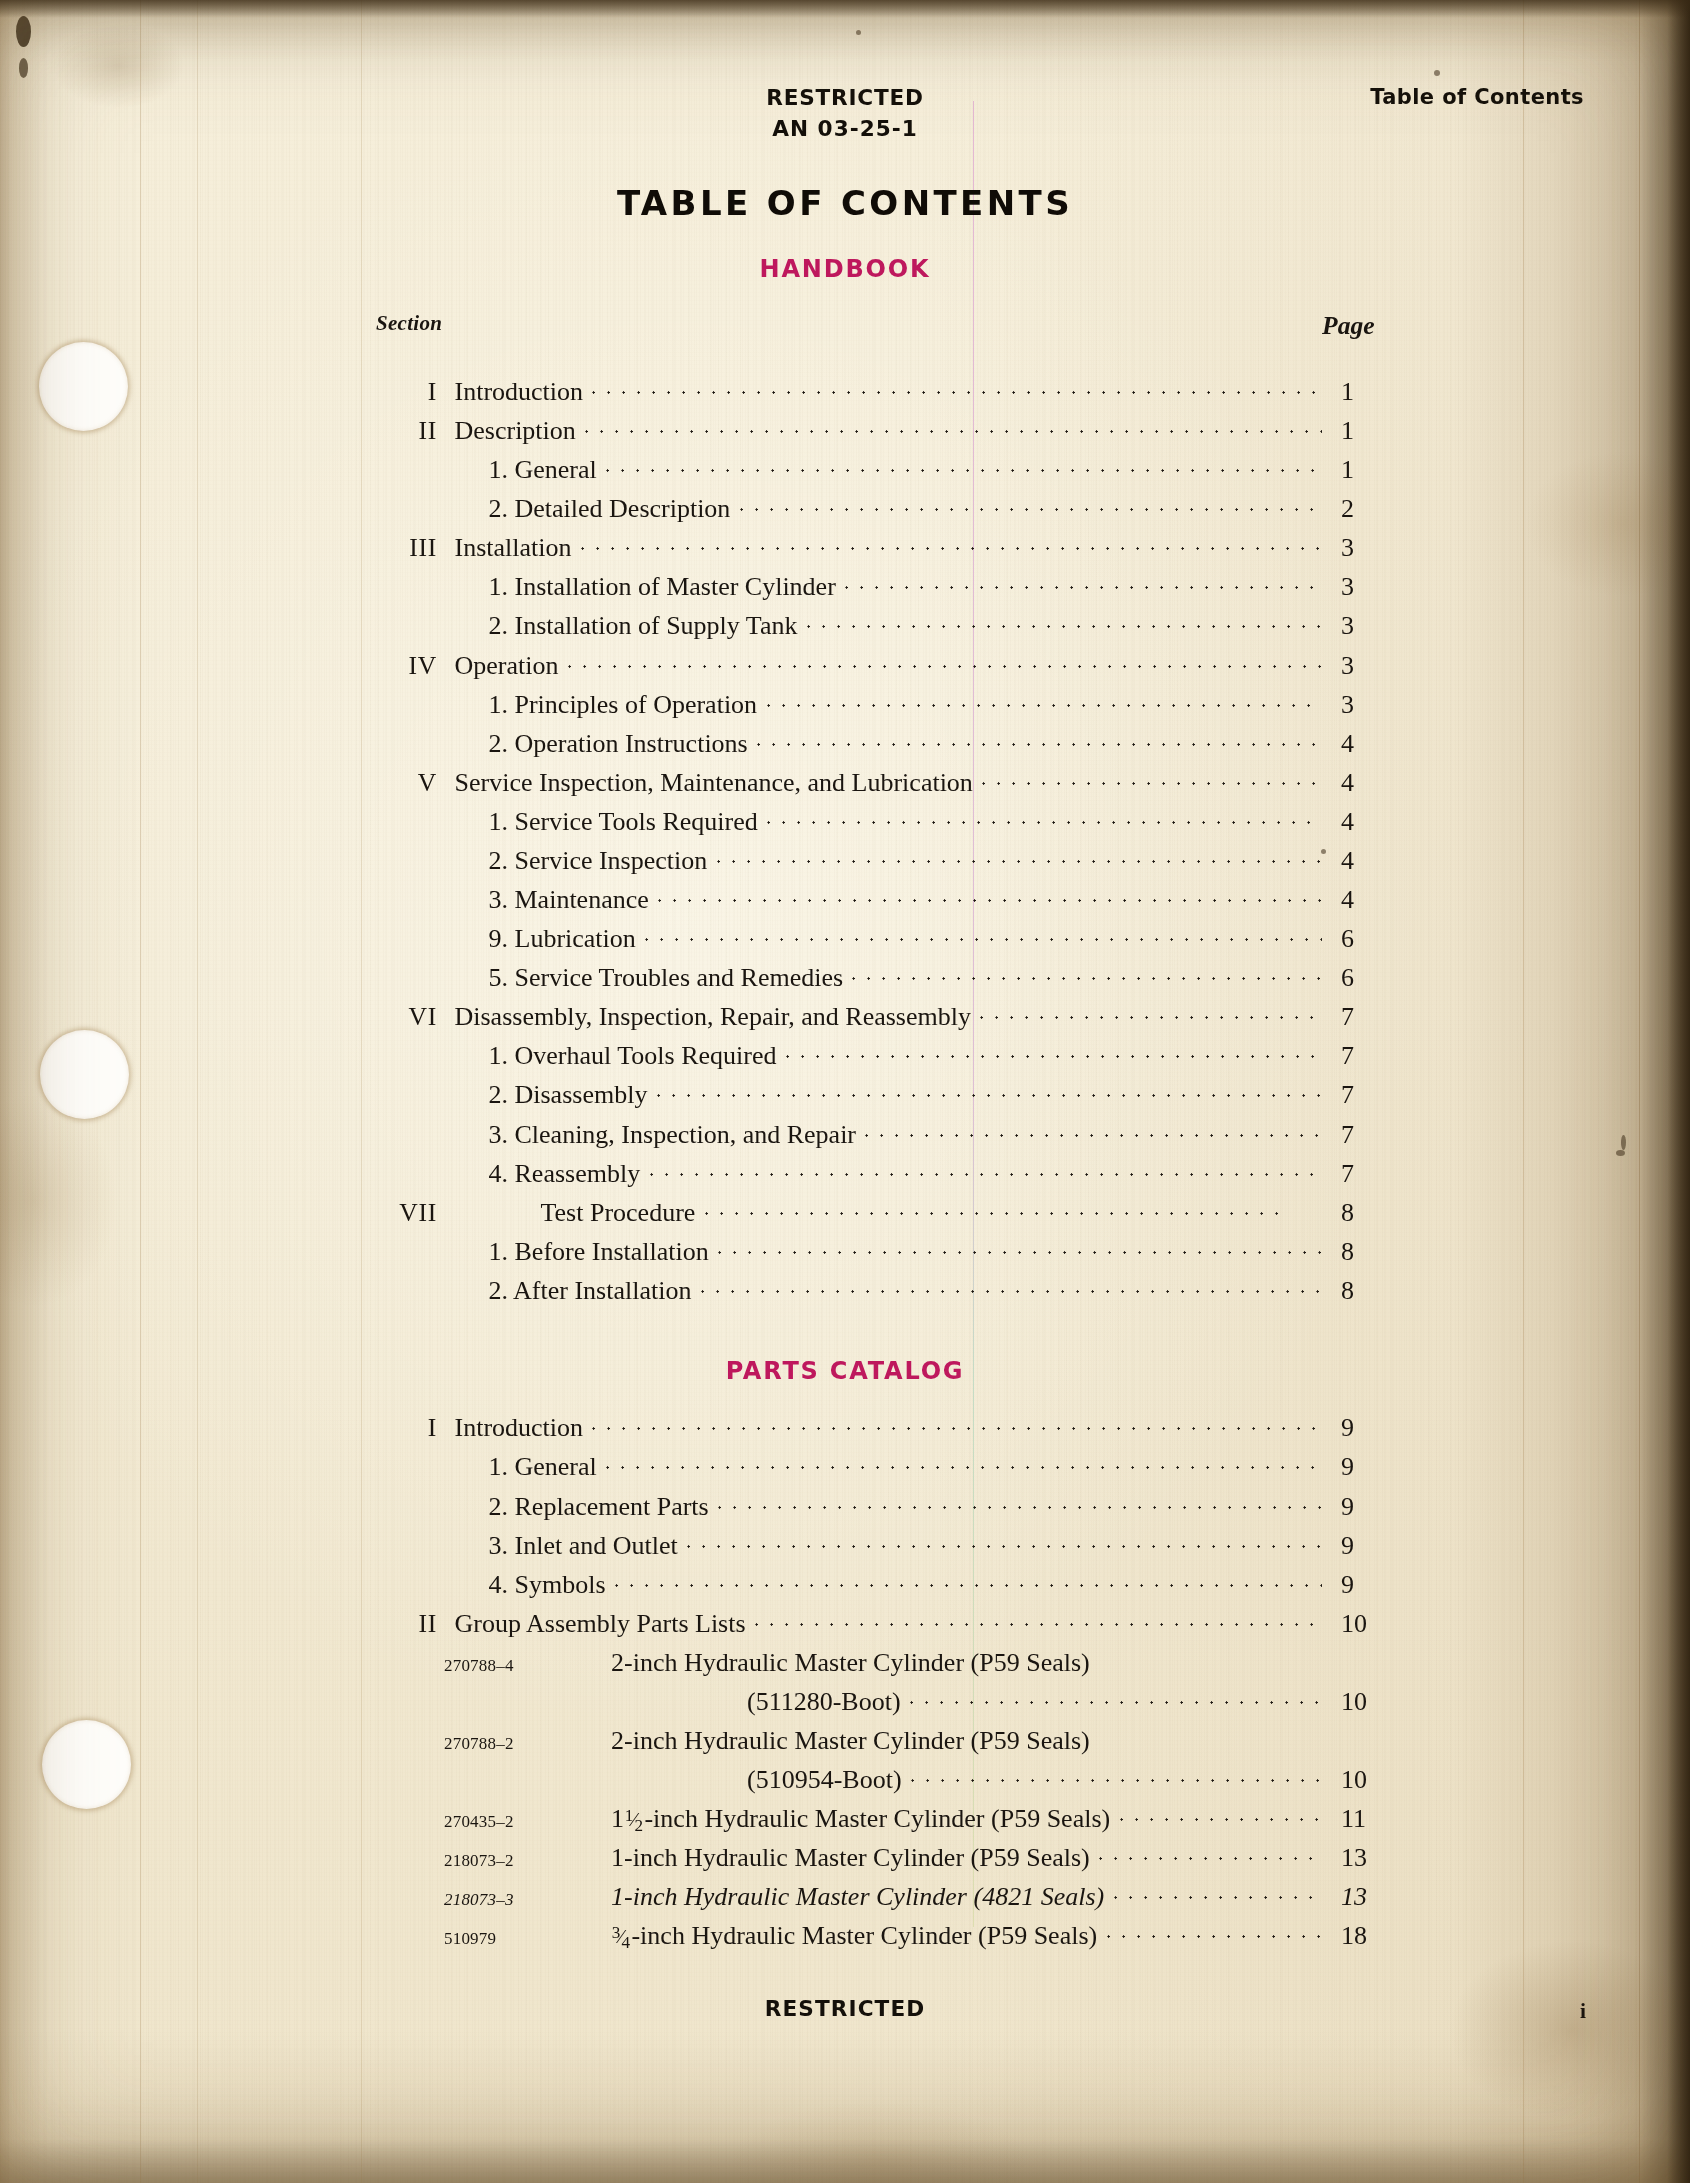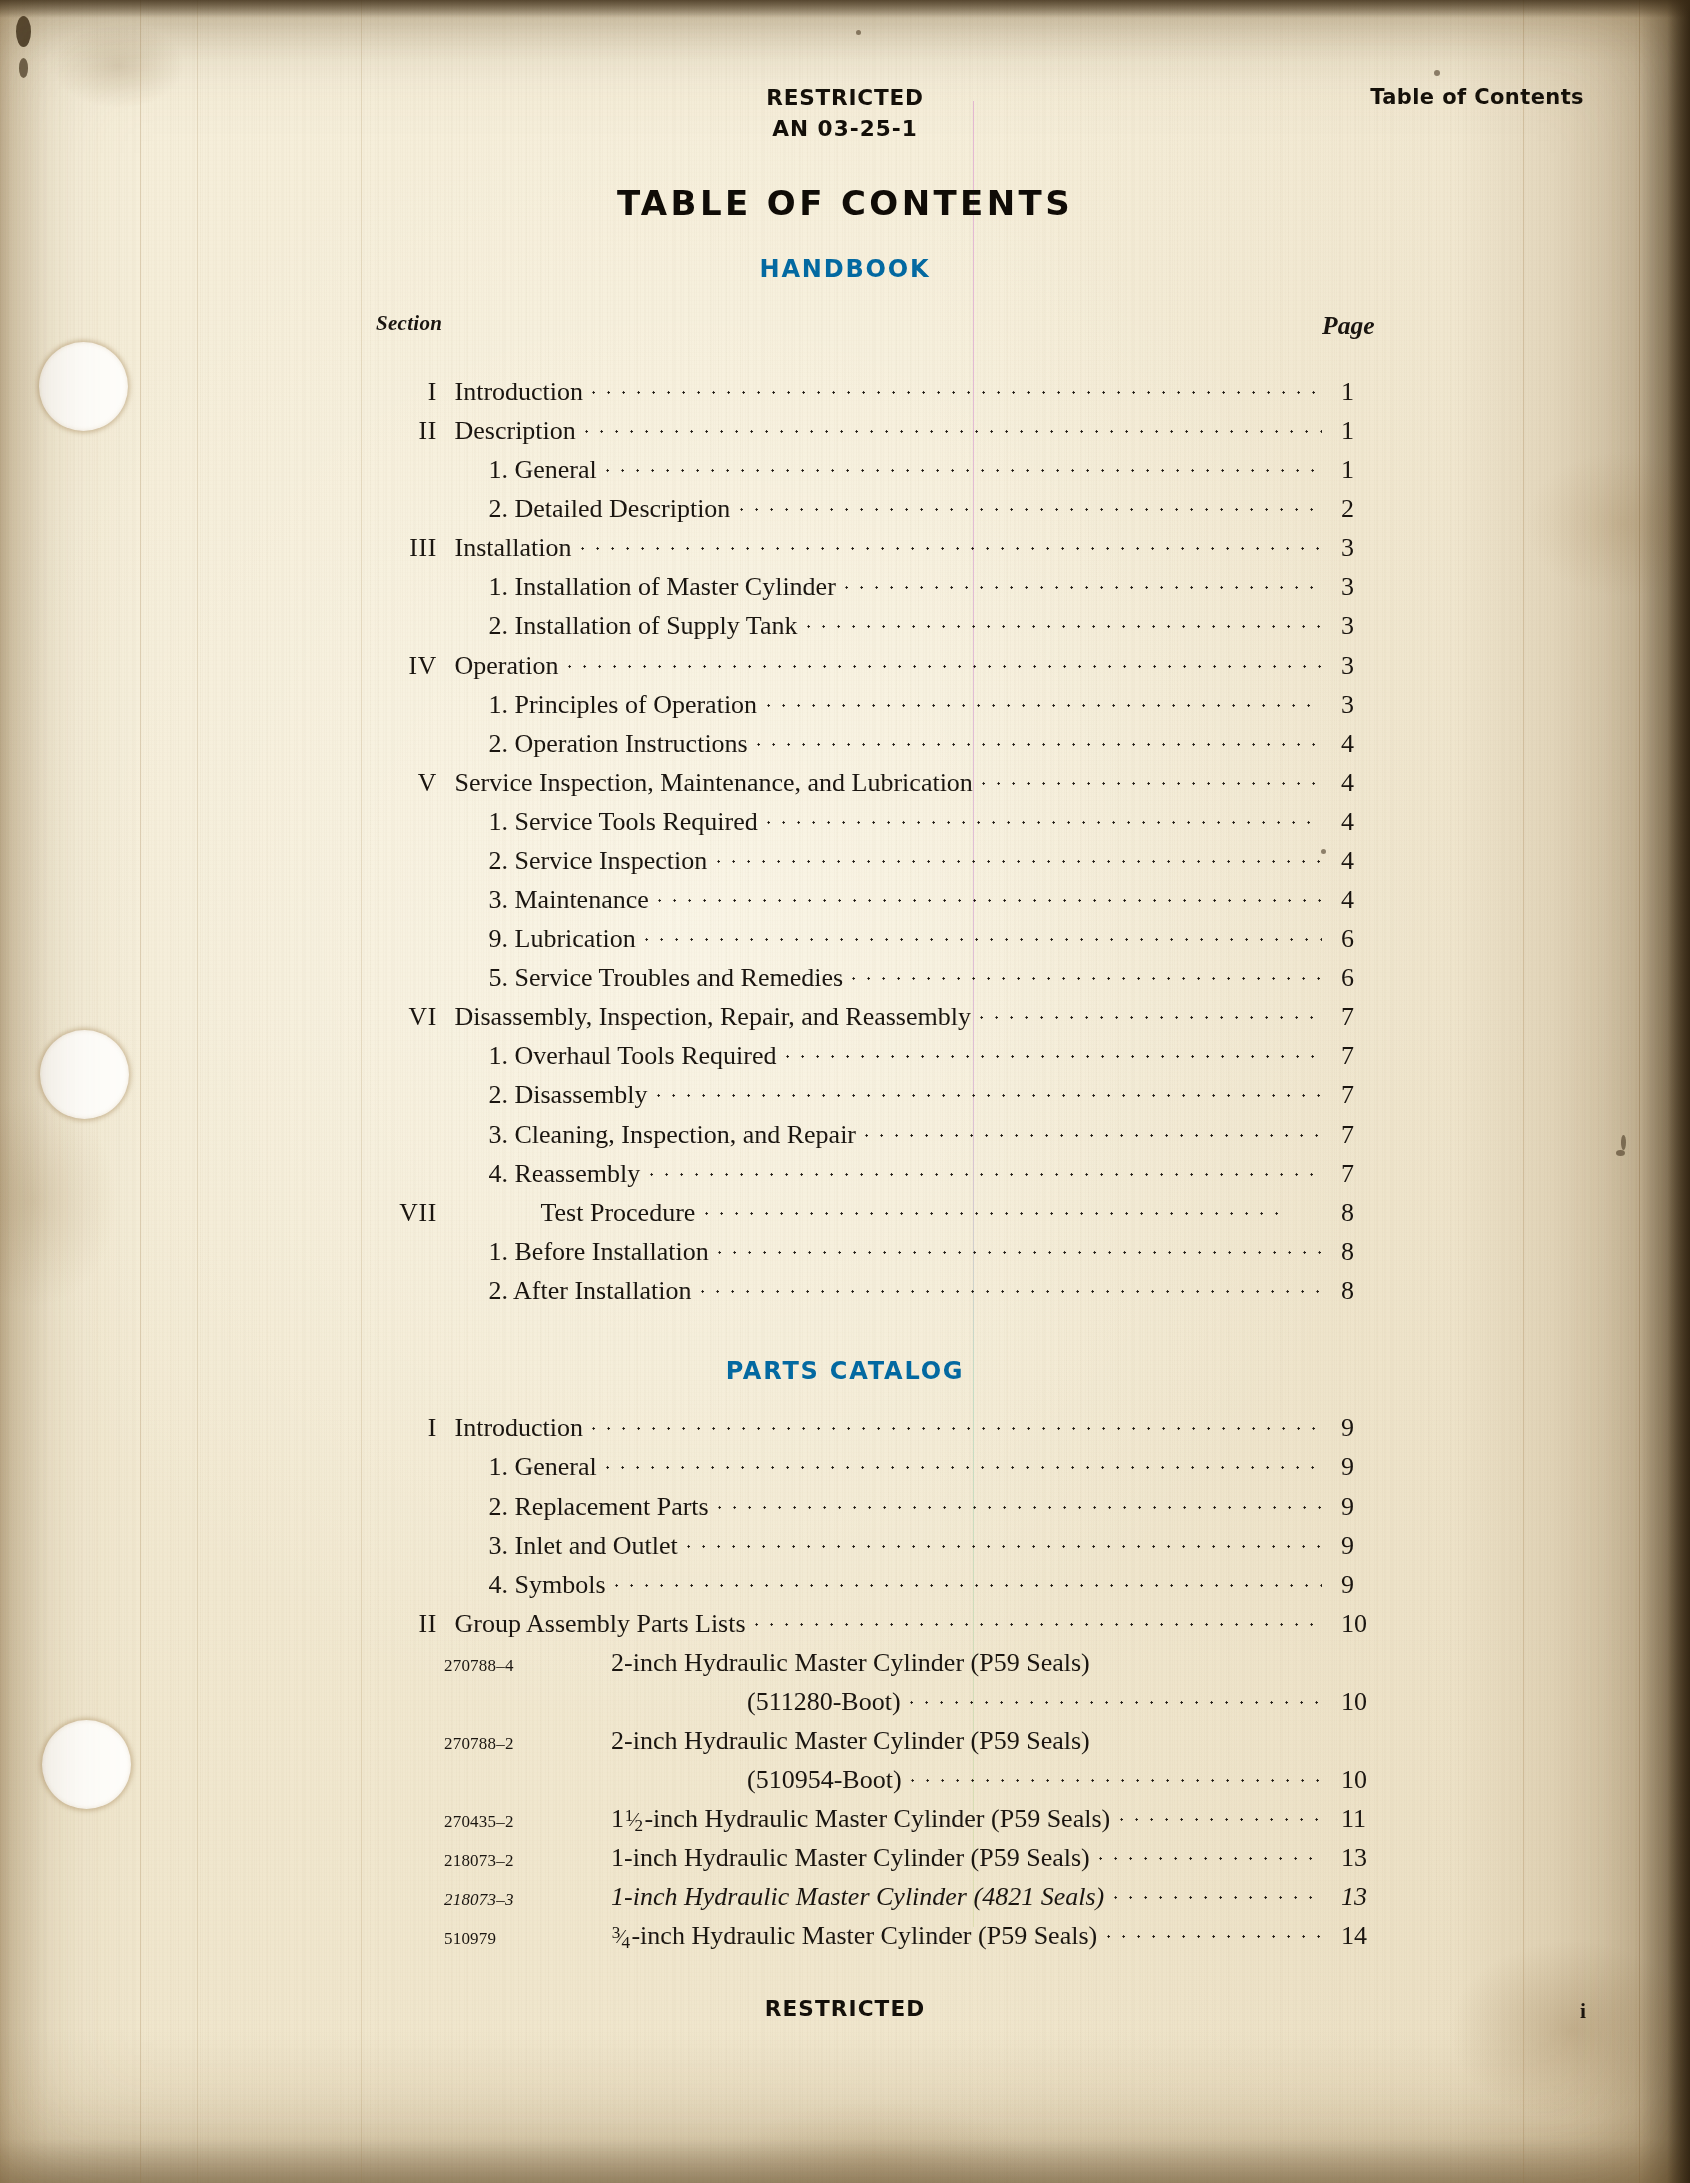--- a/index.html
+++ b/index.html
@@ -114,21 +114,21 @@
     color: #100c07;
   }
   .part-heading {
     position: absolute;
     left: 0; right: 0;
     text-align: center;
     font-family: "DejaVu Sans", sans-serif;
     font-weight: 700;
     font-size: 24px;
     letter-spacing: 1.8px;
-    color: #0369a1;
+    color: #be185d;
   }
   #handbook-heading { top: 255px; }
   #parts-catalog-heading { top: 1357px; }
 
   #col-head-section {
     position: absolute;
     left: 376px; top: 311px;
     font-family: "Liberation Serif", serif;
     font-style: italic;
     font-weight: 700;
@@ -626,21 +626,21 @@
           <span class="leader"></span>
         </span>
         <span class="pg">13</span>
       </div>
       <div class="toc-row row-part" style="top: 1916px;">
         <span class="partno">510979</span>
         <span class="title-wrap">
           <span class="ttl"><span class="frac"><span class="num">3</span><span class="sl">⁄</span><span class="den">4</span></span>-inch Hydraulic Master Cylinder (P59 Seals)</span>
           <span class="leader"></span>
         </span>
-        <span class="pg">14</span>
+        <span class="pg">18</span>
       </div>
     </div>
 
   <div id="restricted-bottom">RESTRICTED</div>
   <div id="folio">i</div>
 
   <div class="vignette"></div>
   <div class="edge-dark-right"></div>
   <div class="edge-dark-top"></div>
 </div>

